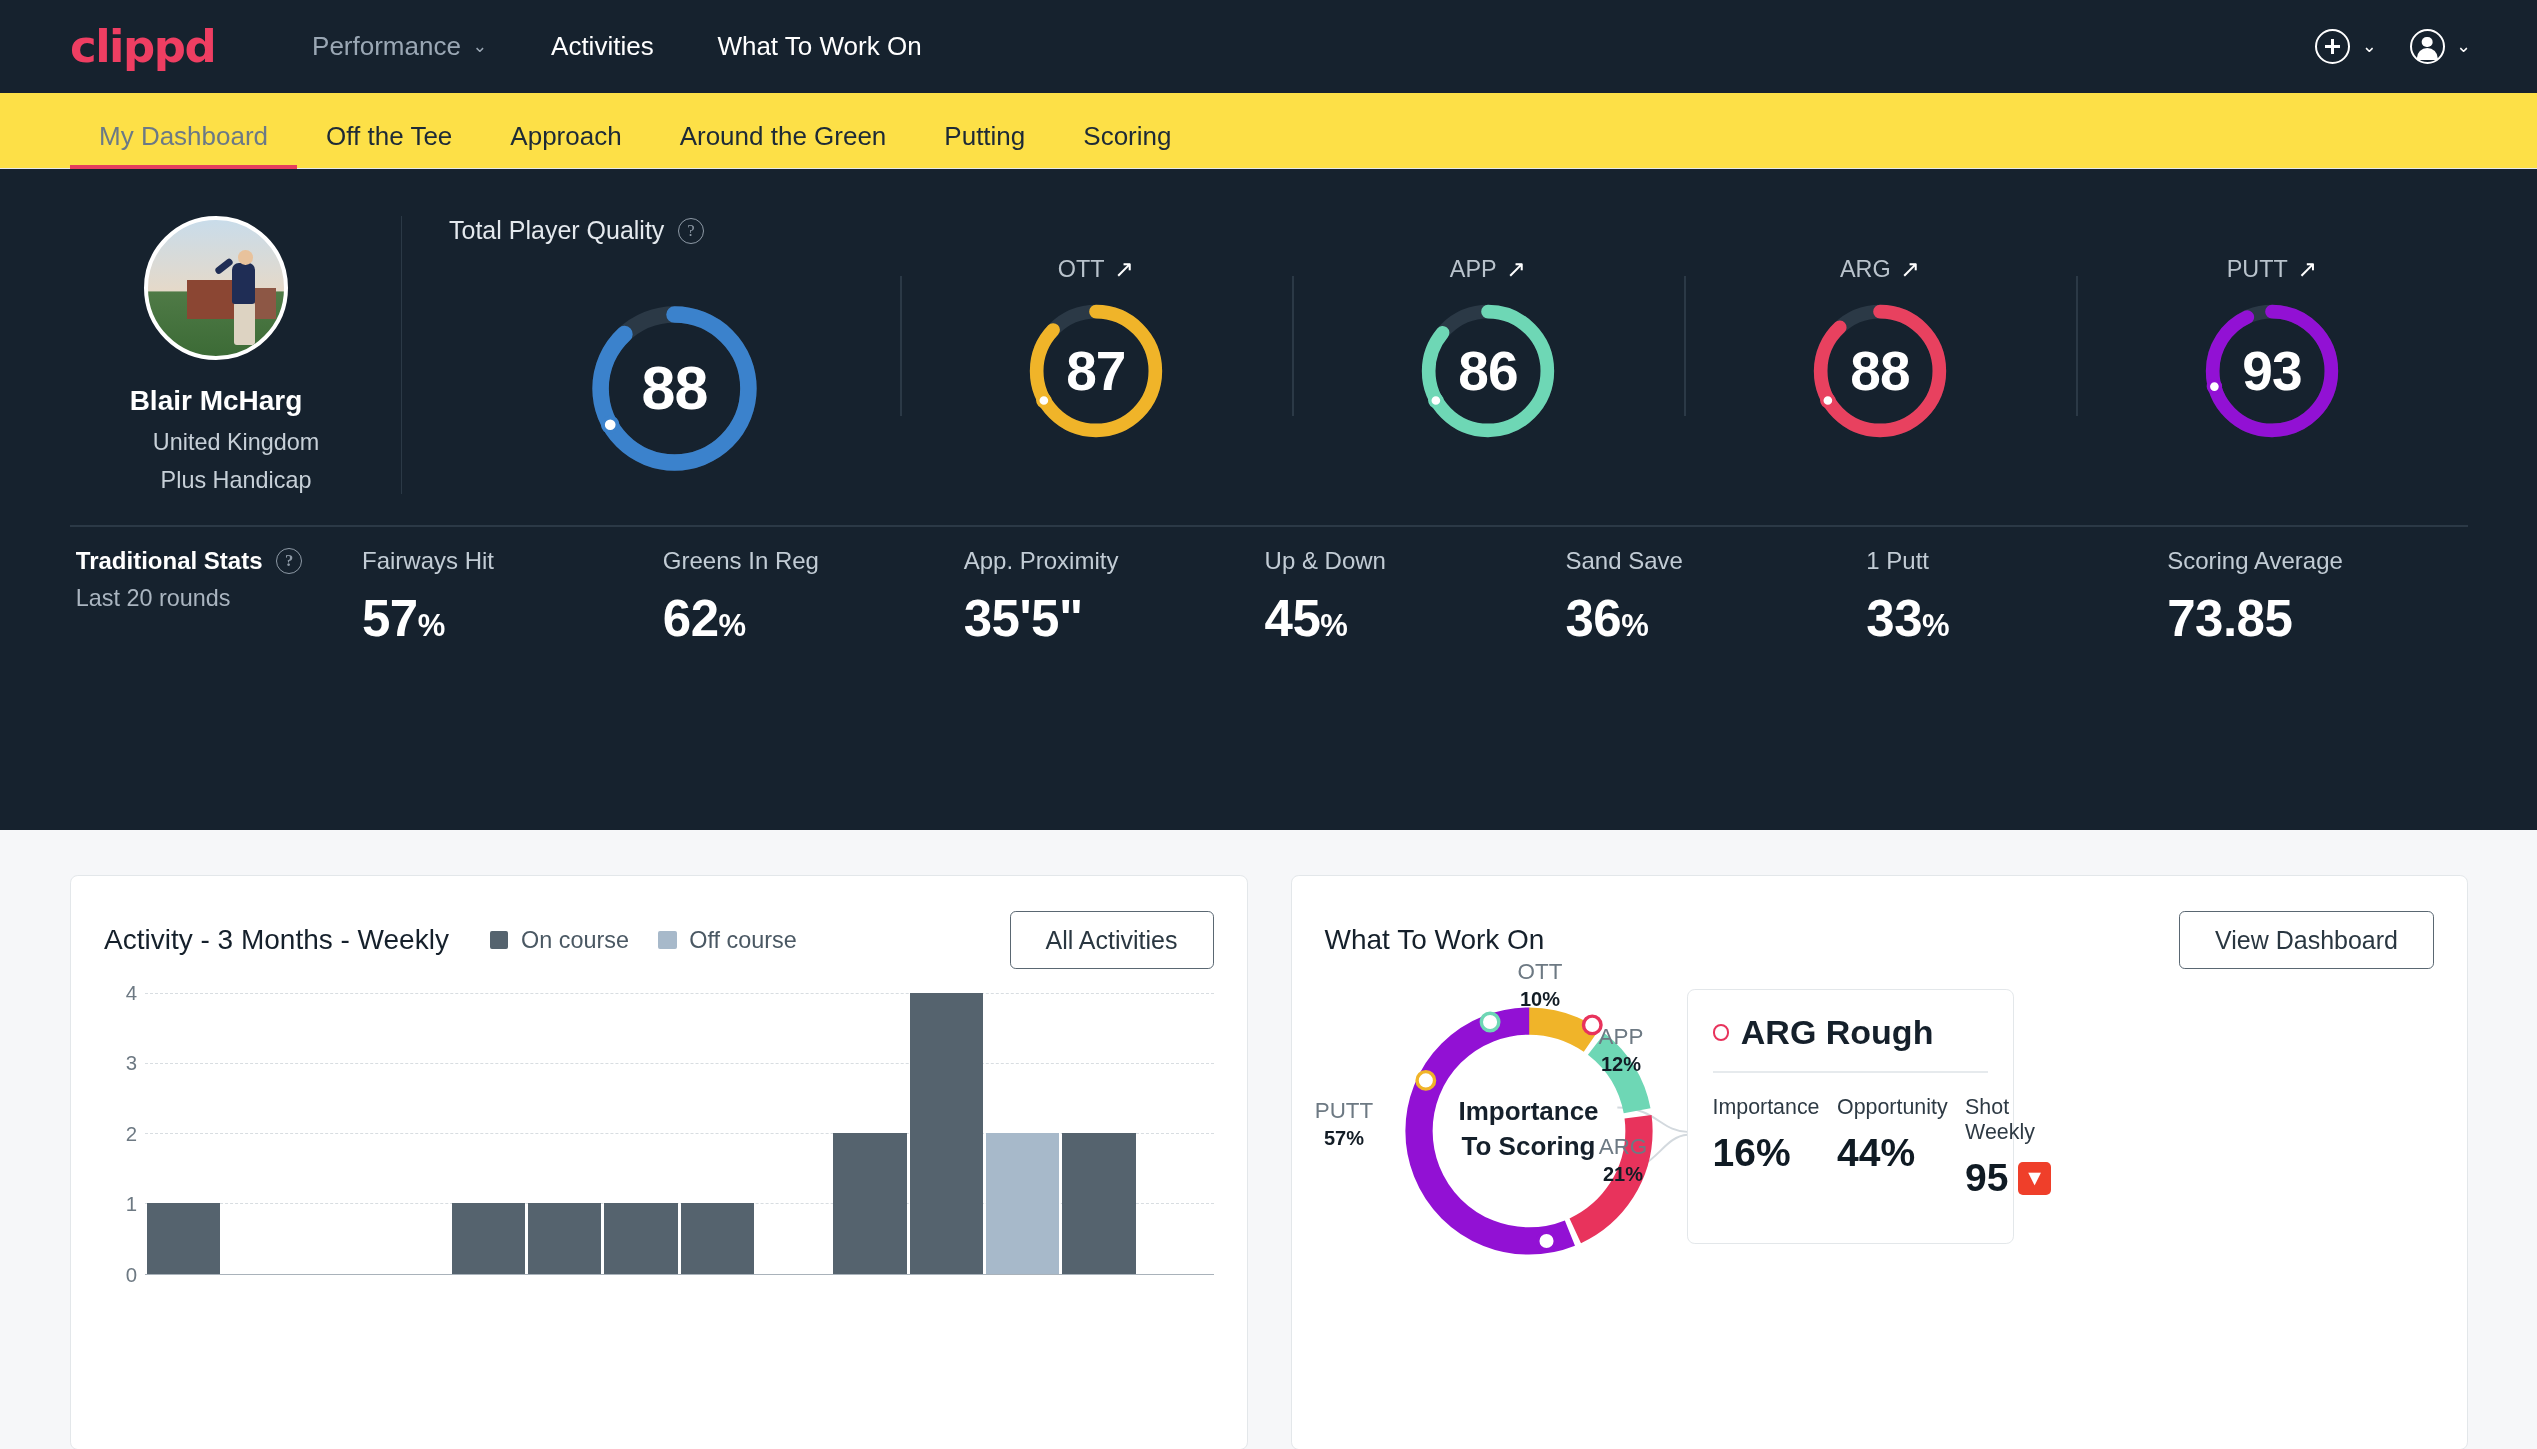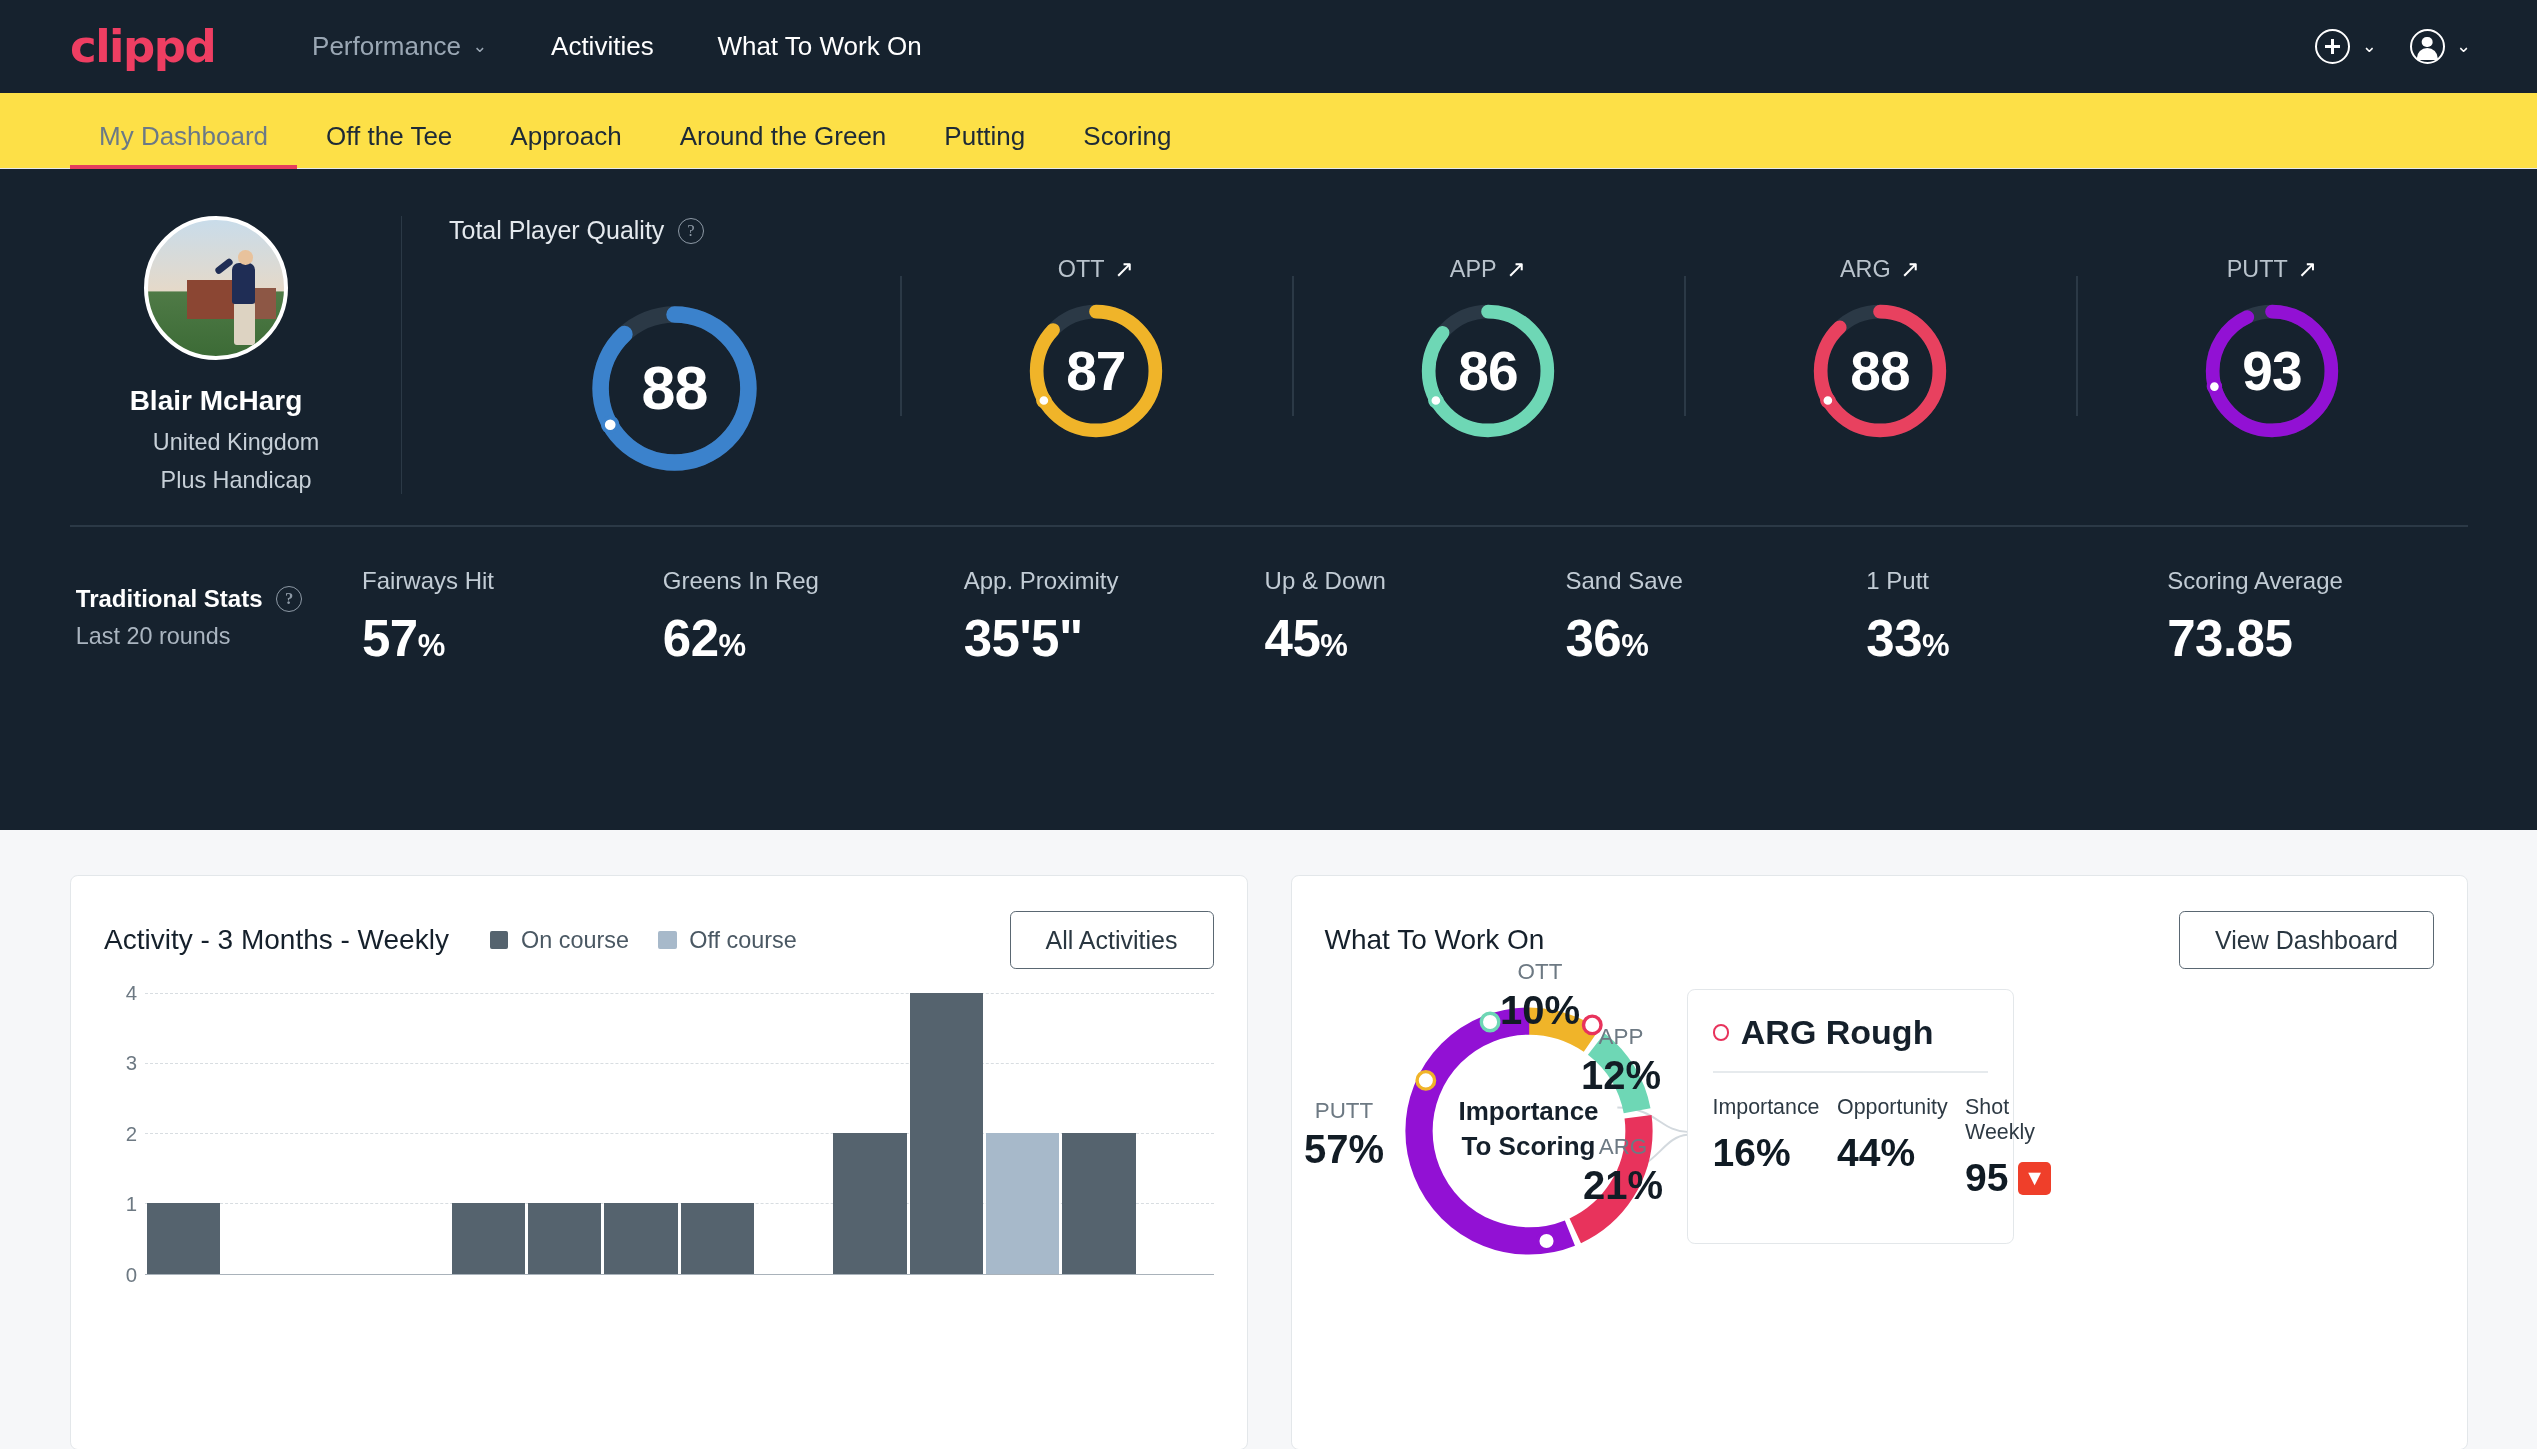--- a/index.html
+++ b/index.html
@@ -181,22 +181,22 @@
     letter-spacing: -1px;
   }
   .ring.small .ring-val { font-size: 55px; }
 
   
   .divider {
     margin: 31px 0 0 0;
     height: 1.9px; background: #2b3946;
   }
   .tstats {
-    display: flex; align-items: center;
-    padding-top: 40px;
+    display: flex; align-items: flex-start;
+    padding-top: 20px;
   }
   .ts-head { width: 292px; padding-left: 5.8px; }
   .ts-head-title {
     display: flex; align-items: center; gap: 13.6px;
     font-size: 24px; font-weight: 700; color: #ffffff;
   }
   .ts-head-sub { margin-top: 9.7px; font-size: 23.4px; color: #aab5c0; }
   .ts-item { flex: 1; }
   .ts-label { font-size: 24px; color: #c2ccd5; }
   .ts-value {
@@ -271,21 +271,21 @@
   .donut-holder {
     position: absolute; left: 58px; top: 3.9px; width: 292px; height: 288px;
   }
   .donut-center {
     position: absolute; inset: 0;
     display: flex; flex-direction: column; align-items: center; justify-content: center;
     font-size: 26px; font-weight: 700; color: #15202b; line-height: 1.34;
   }
   .seg-lab { position: absolute; text-align: center; }
   .seg-lab .k { font-size: 22.4px; color: #6d7983; }
-  .seg-lab .v { font-size: 40px; font-weight: 700; color: #121c25; margin-top: 2.9px; }
+  .seg-lab .v { font-size: 20px; font-weight: 700; color: #121c25; margin-top: 2.9px; }
 
   .detail-card {
     position: absolute;
     left: 362px; top: 7.8px;
     width: 327px; height: 255px;
     border: 1.9px solid #e3e7ea;
     border-radius: 7.8px;
     background: #ffffff;
     padding: 23.4px 25px;
   }

